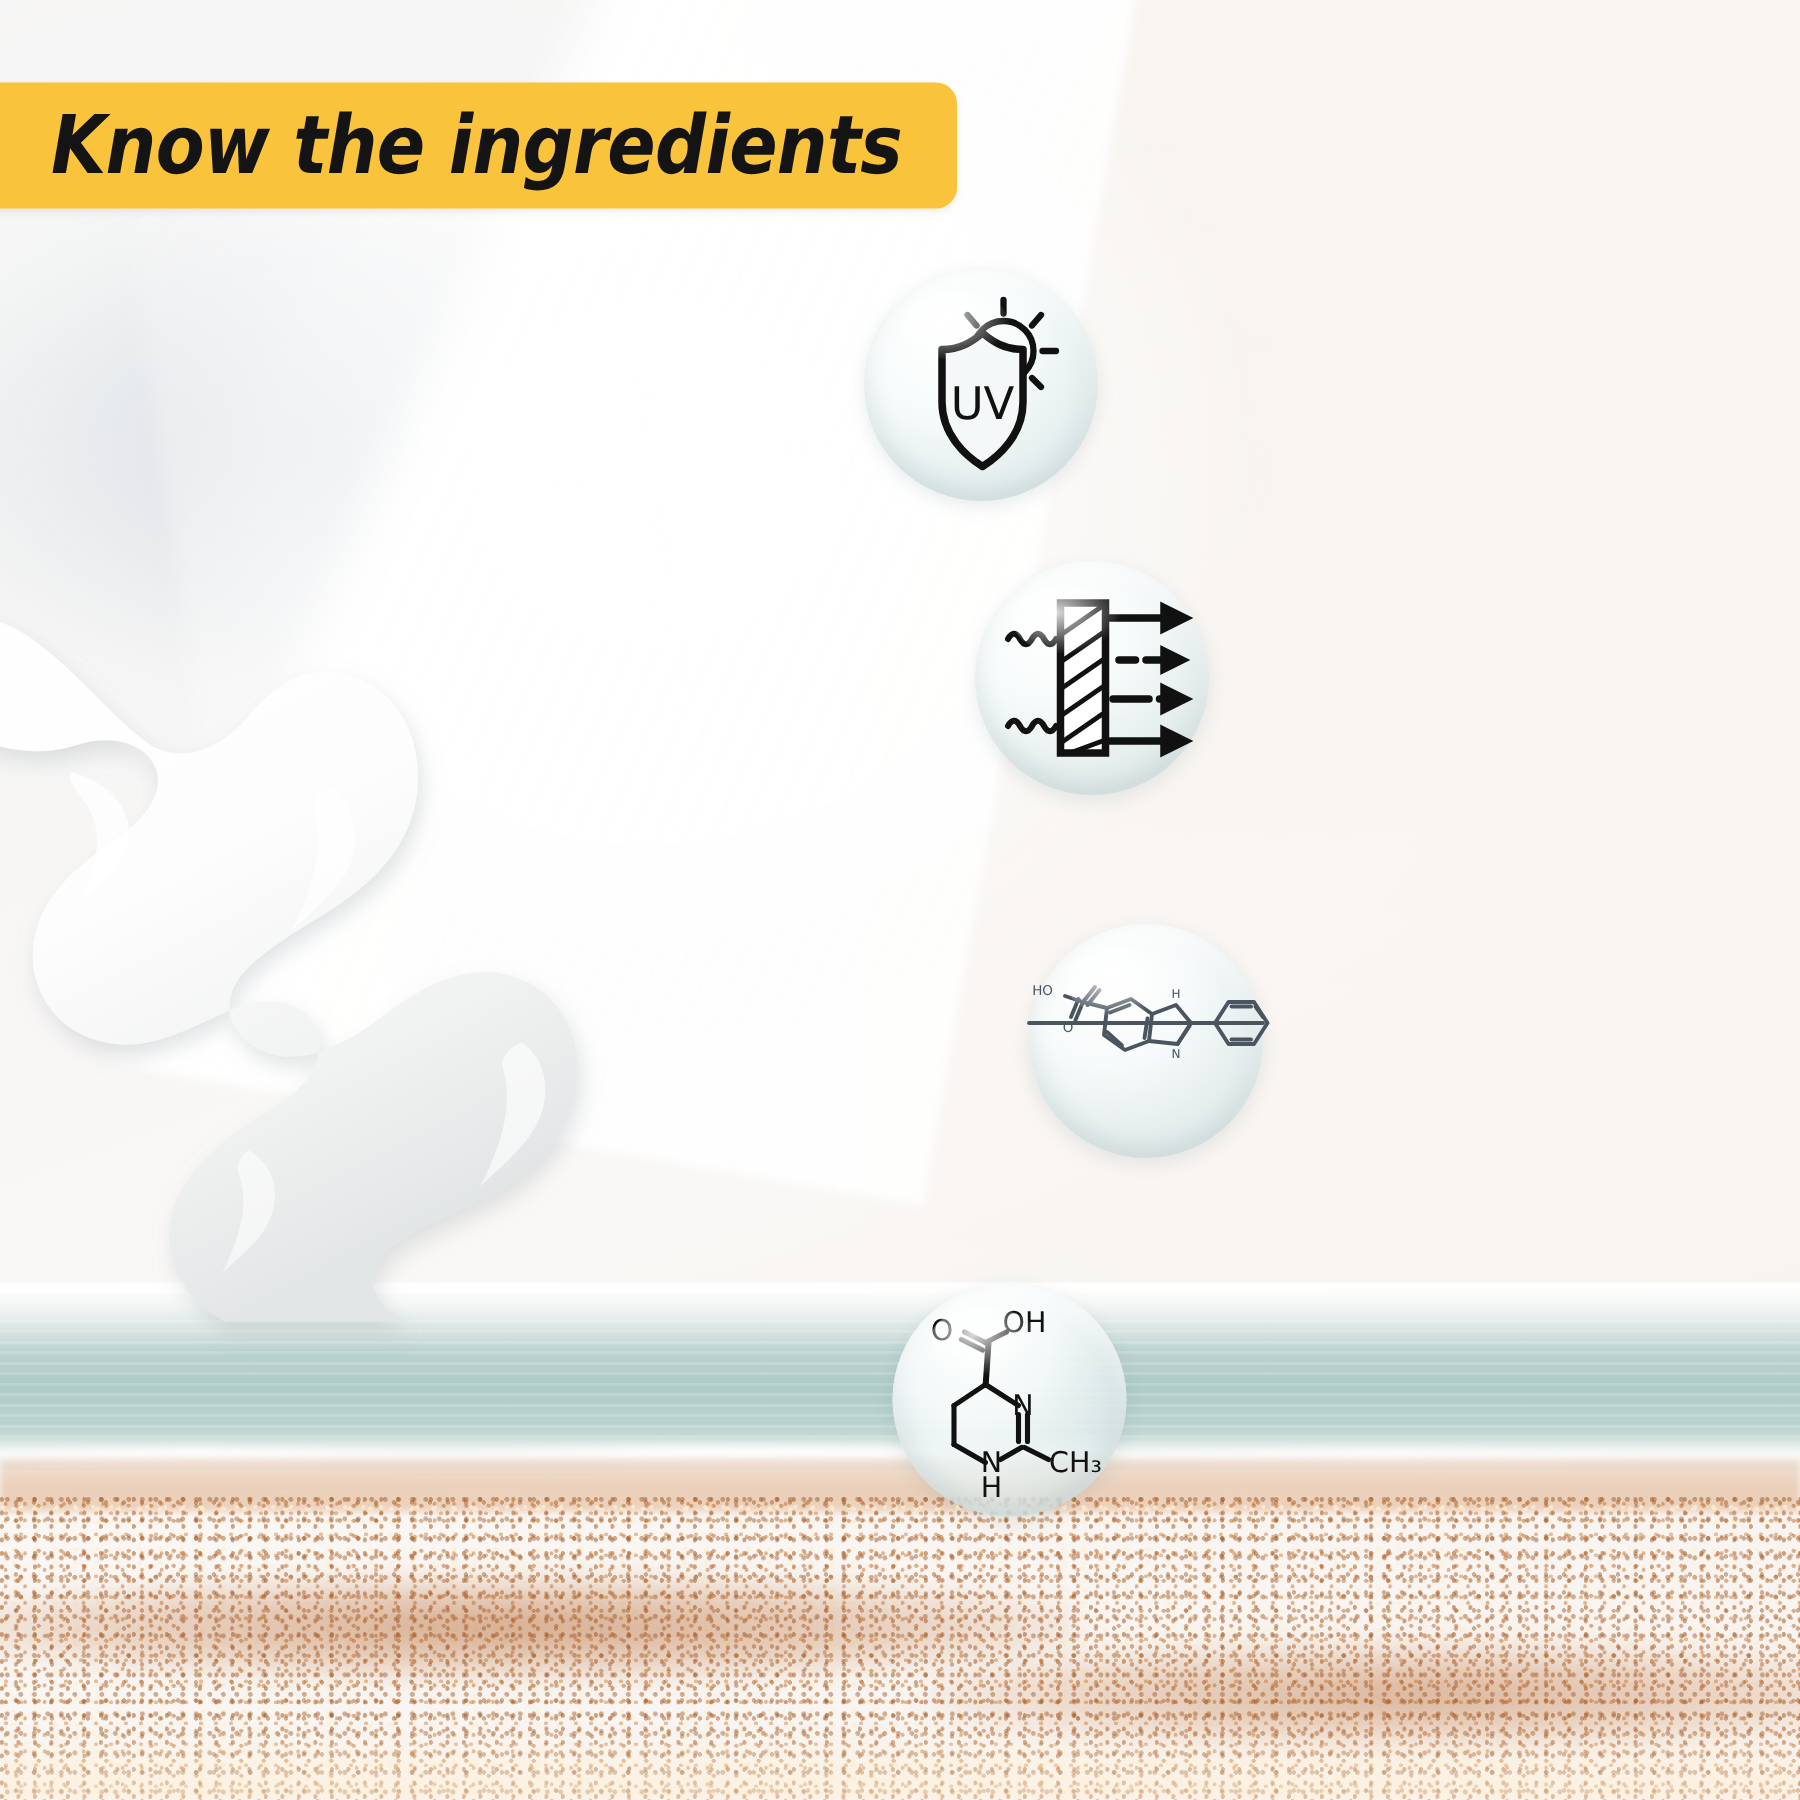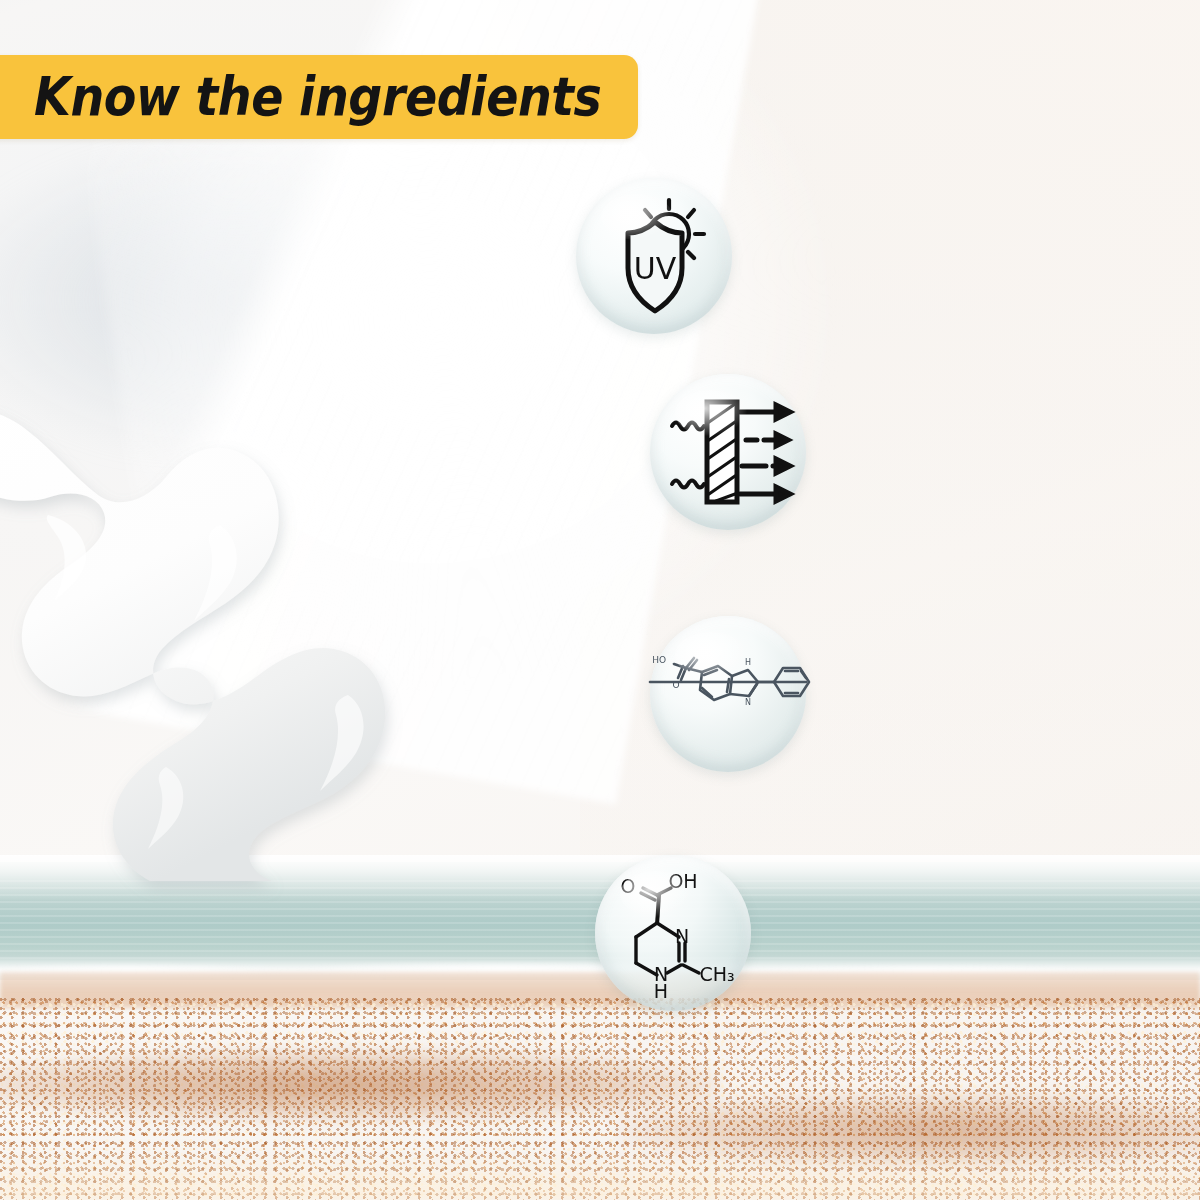--- a/index.html
+++ b/index.html
@@ -292,21 +292,21 @@
           <polygon points="126,85 140,92 126,99"></polygon>
           <line x1="90" y1="120" x2="126" y2="120"></line>
           <polygon points="126,113 140,120 126,127"></polygon>
         </g>
       </svg>
     </div>
 
   </div>
 
   <div class="item" id="row3">
-    <div class="bubble" style="left:650px;top:616px;">
+    <div class="bubble" style="left:686px;top:616px;">
       <svg class="icon-svg" viewBox="0 0 156 156" style="overflow:visible;">
         <g fill="none" stroke="#4a5560" stroke-width="2.6" stroke-linecap="round" stroke-linejoin="round">
 
           <line x1="24" y1="48" x2="36" y2="52"></line>
           <line x1="36" y1="52" x2="44" y2="42"></line>
           <line x1="39" y1="54" x2="47" y2="44"></line>
           <line x1="36" y1="52" x2="31" y2="64"></line>
           <line x1="33" y1="50" x2="28" y2="62"></line>
           <line x1="36" y1="52" x2="52" y2="56"></line>
 

